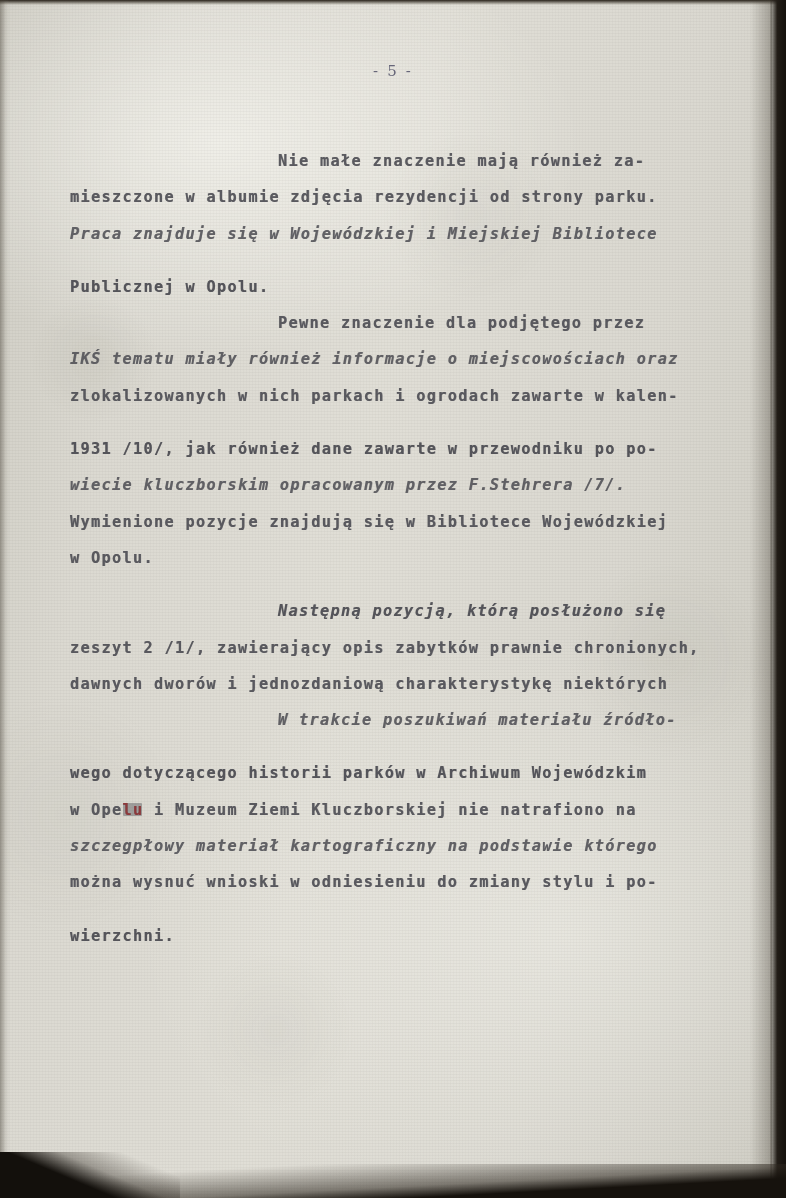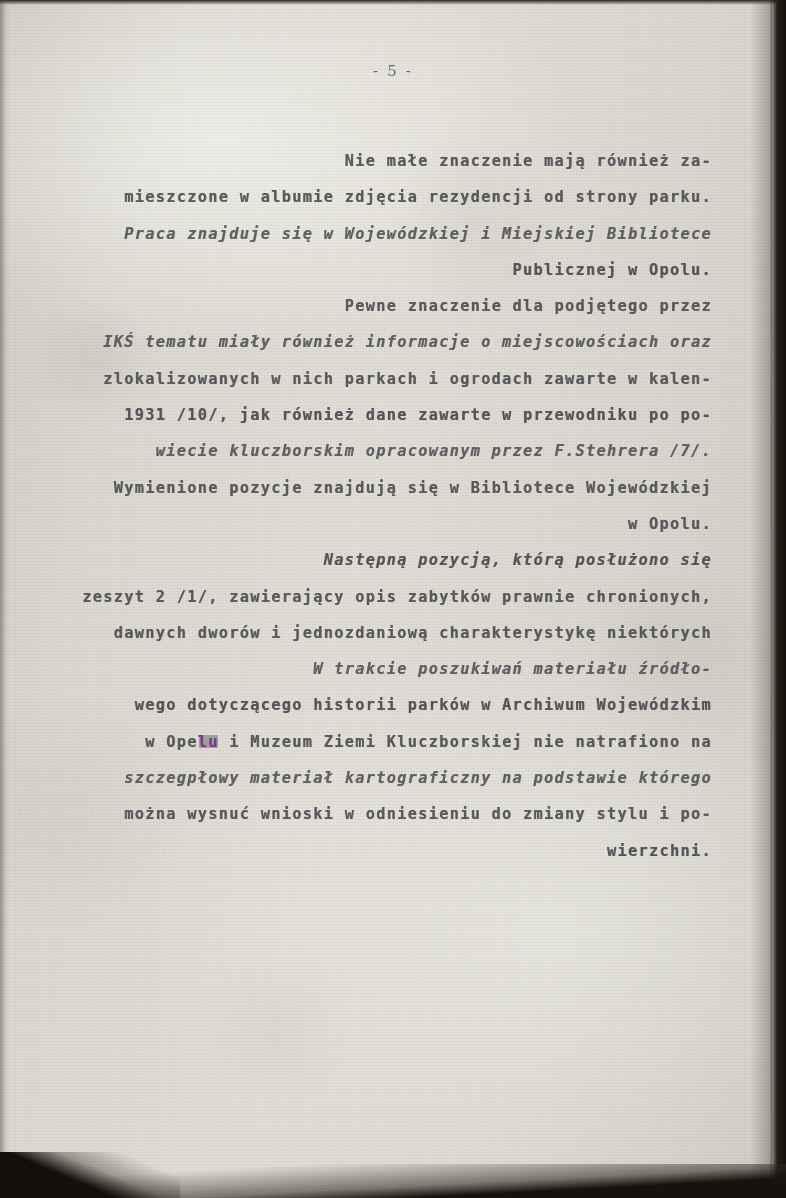--- a/index.html
+++ b/index.html
@@ -104,46 +104,45 @@
     width: 786px;
     text-align: center;
     font-size: 15px;
     letter-spacing: 2.2px;
     color: #4b4b63;
     opacity: 0.82;
     font-family: "DejaVu Serif", "Liberation Serif", serif;
   }
   .body-block {
     position: absolute;
-    left: 62px;
+    left: 70px;
     top: 152px;
     width: 650px;
-    text-align: right;
   }
   .line {
     height: 36.3px;
     font-size: 15.2px;
     letter-spacing: 1.35px;
     color: #4f4f55;
     white-space: pre;
     font-weight: 700;
     text-shadow:
       0.4px 0.3px 0.6px rgba(90,90,96,0.55),
       -0.3px 0.2px 0.5px rgba(110,108,106,0.35);
     opacity: 0.93;
   }
   .line.indent { padding-left: 208px; }
   
   .line:nth-child(3n) { opacity: 0.88; font-style: italic; }
-  .line:nth-child(4n) { opacity: 0.96; }
+  .line:nth-child(4n) { opacity: 0.96; margin-top: 17px; }
 
   
   .overstrike {
     position: relative;
-    color: #a21caf;
+    color: #b91c1c;
   }
   .overstrike::after {
     content: "";
     position: absolute;
     left: 1px; right: 1px;
     top: 2px; bottom: 3px;
     background: rgba(70,70,76,0.42);
     border-radius: 1px;
   }
 

